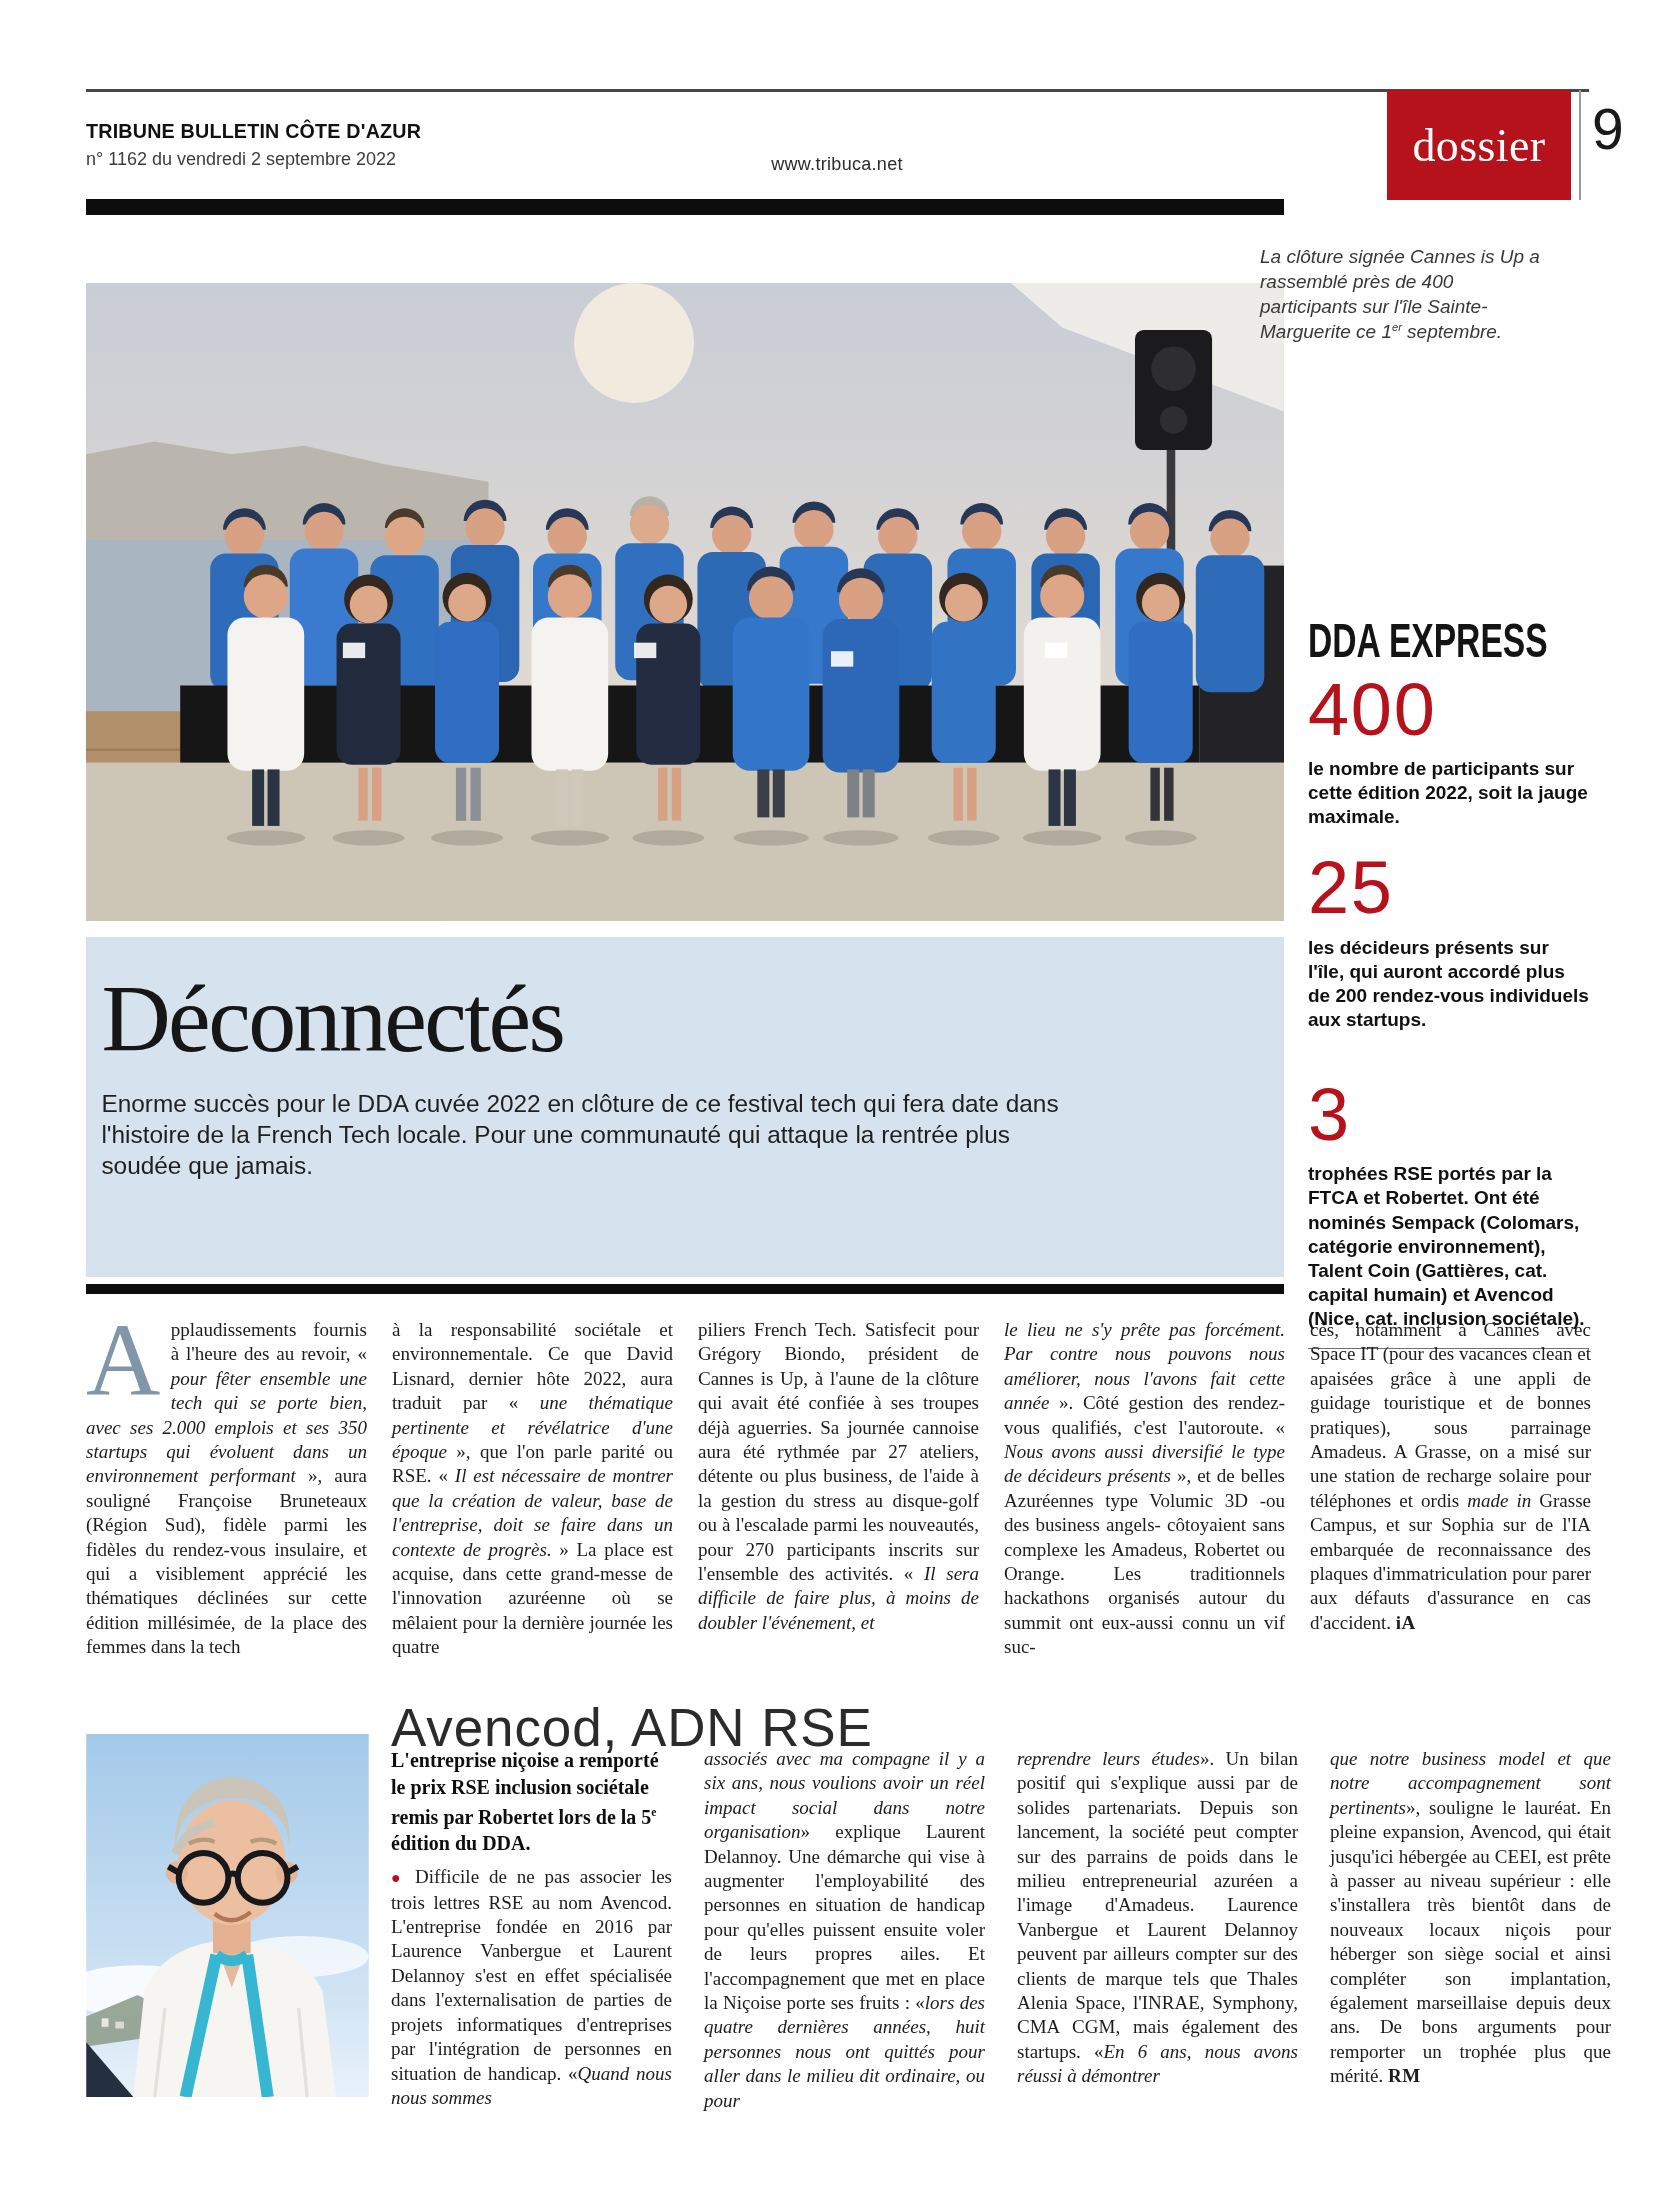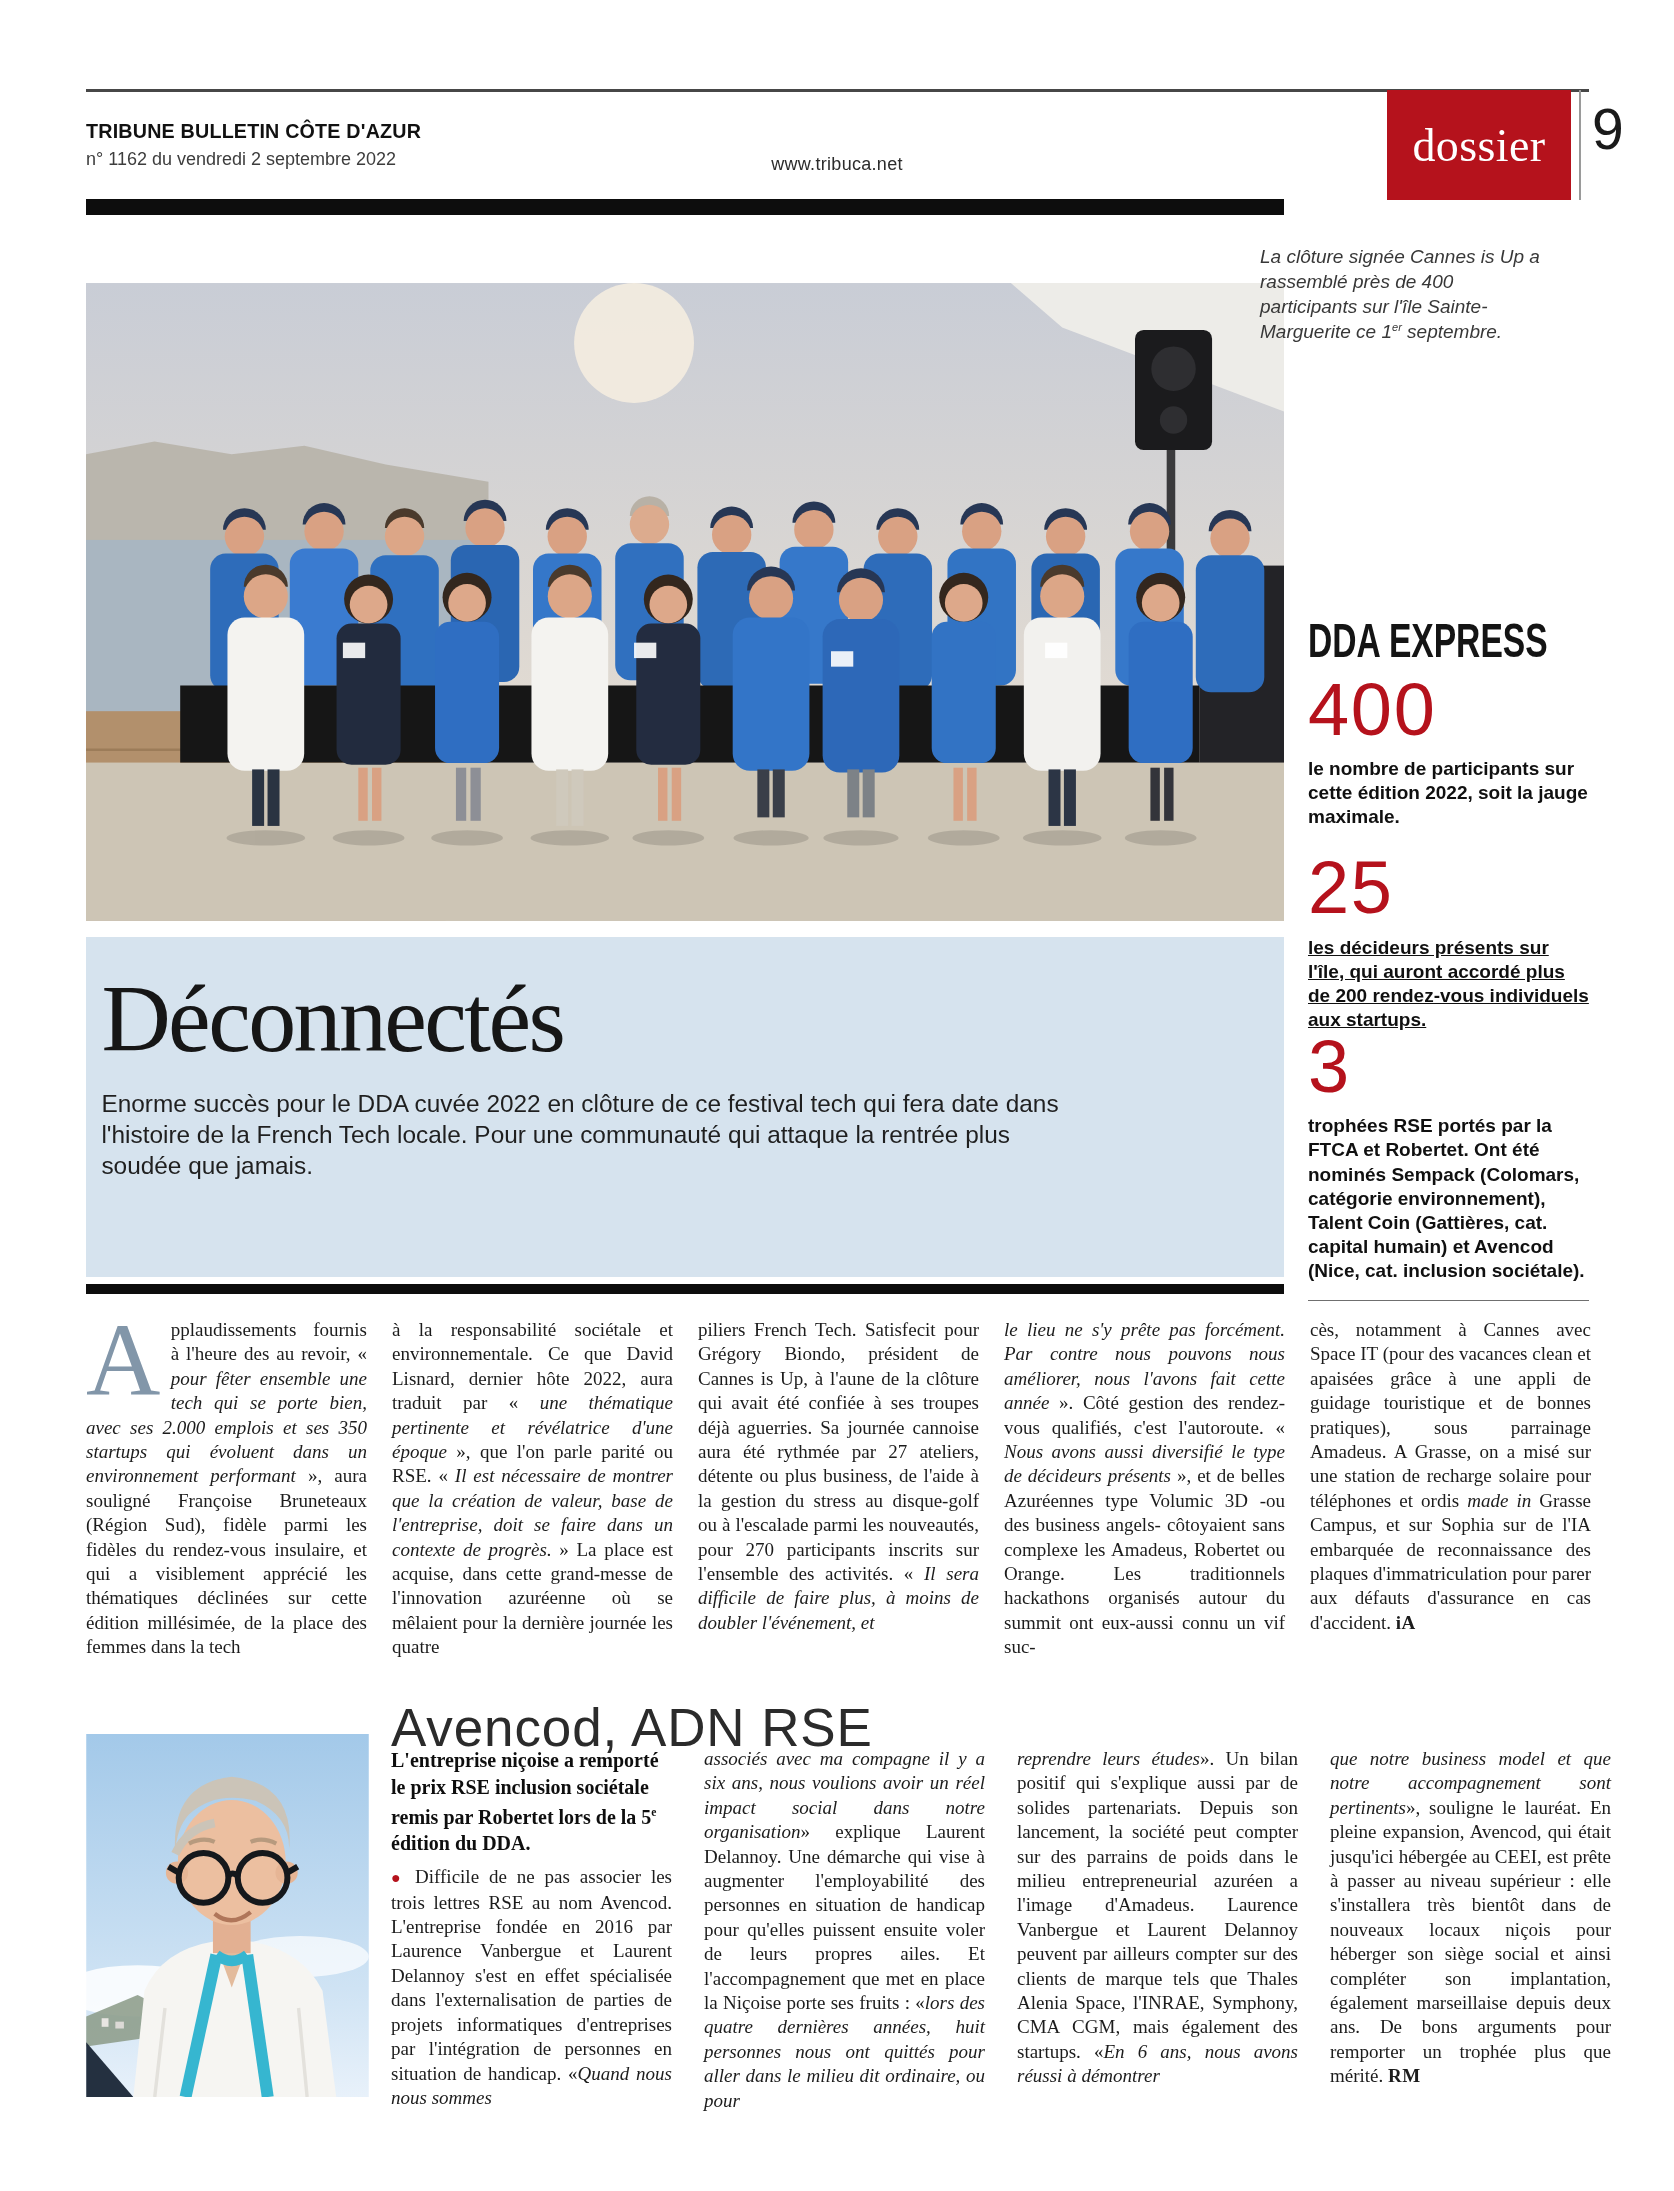--- a/index.html
+++ b/index.html
@@ -24,21 +24,21 @@
   #caption{left:1260px;top:244px;width:281px;font-size:19px;line-height:1.32;
            font-style:italic;color:#383838;}
 
   
   #sidebar{left:1308px;top:613px;width:281px;}
   .sb-title{height:53px;margin-bottom:8.6px;}
   .cond{display:inline-block;font-size:48px;font-weight:700;white-space:nowrap;
         transform:scaleX(.70);transform-origin:0 50%;color:#141414;}
   .stat-number{font-size:74px;line-height:.95;font-weight:400;color:#b5121c;letter-spacing:1.7px;}
   .stat-text{margin-top:12px;font-size:19px;line-height:1.27;font-weight:700;color:#101010;}
-  .gap1{margin-bottom:24px;} .gap2{text-decoration:underline;}
+  .gap1{margin-bottom:24px;} .gap2{margin-bottom:48px;}
   #sb-rule{margin-top:17px;border-top:1.7px solid #6f6f6f;width:100%;}
 
   
   #headline-box{left:86px;top:937px;width:1198px;height:340px;background:#d6e3ee;
                 box-sizing:border-box;padding:31px 17px 0 15.4px;}
   .hl{font-family:"Liberation Serif",serif;font-size:96px;line-height:101px;
       letter-spacing:-2.6px;color:#161616;}
   #standfirst{margin-top:19px;max-width:984px;font-size:24.4px;line-height:31px;color:#1f1f1f;}
   #divider-bar{left:86px;top:1284px;width:1198px;height:10.3px;background:#0d0d0d;}
 

